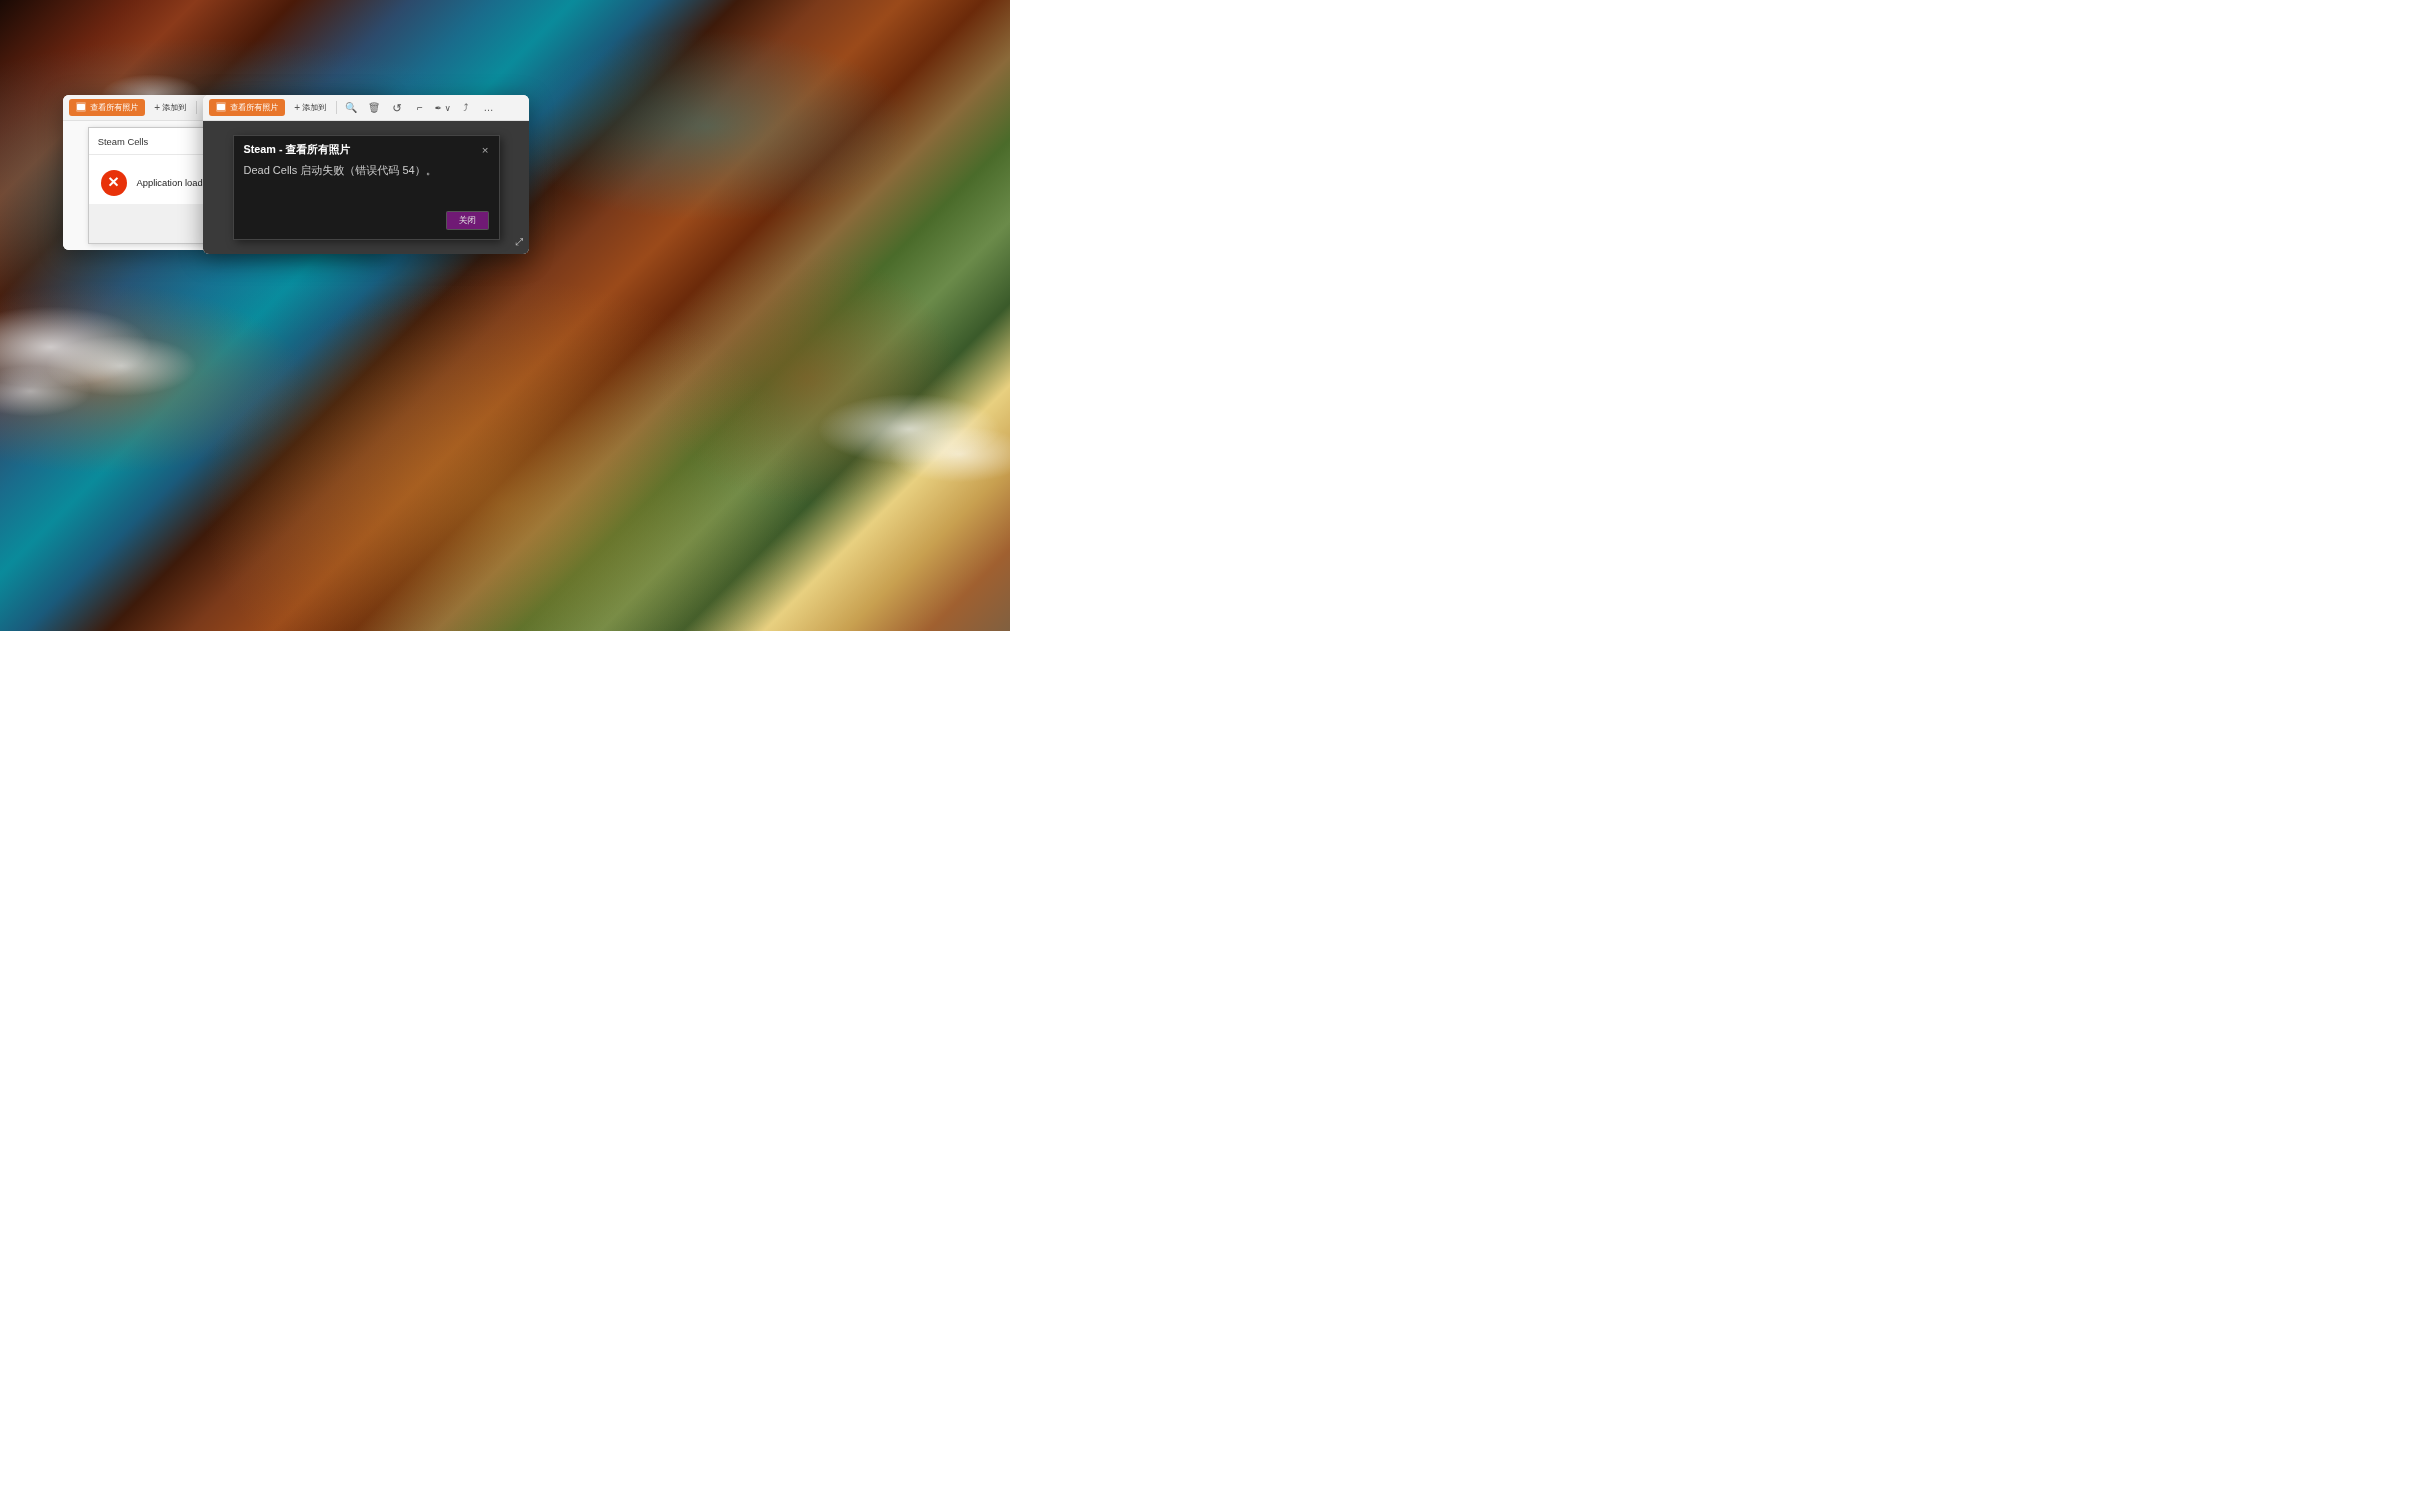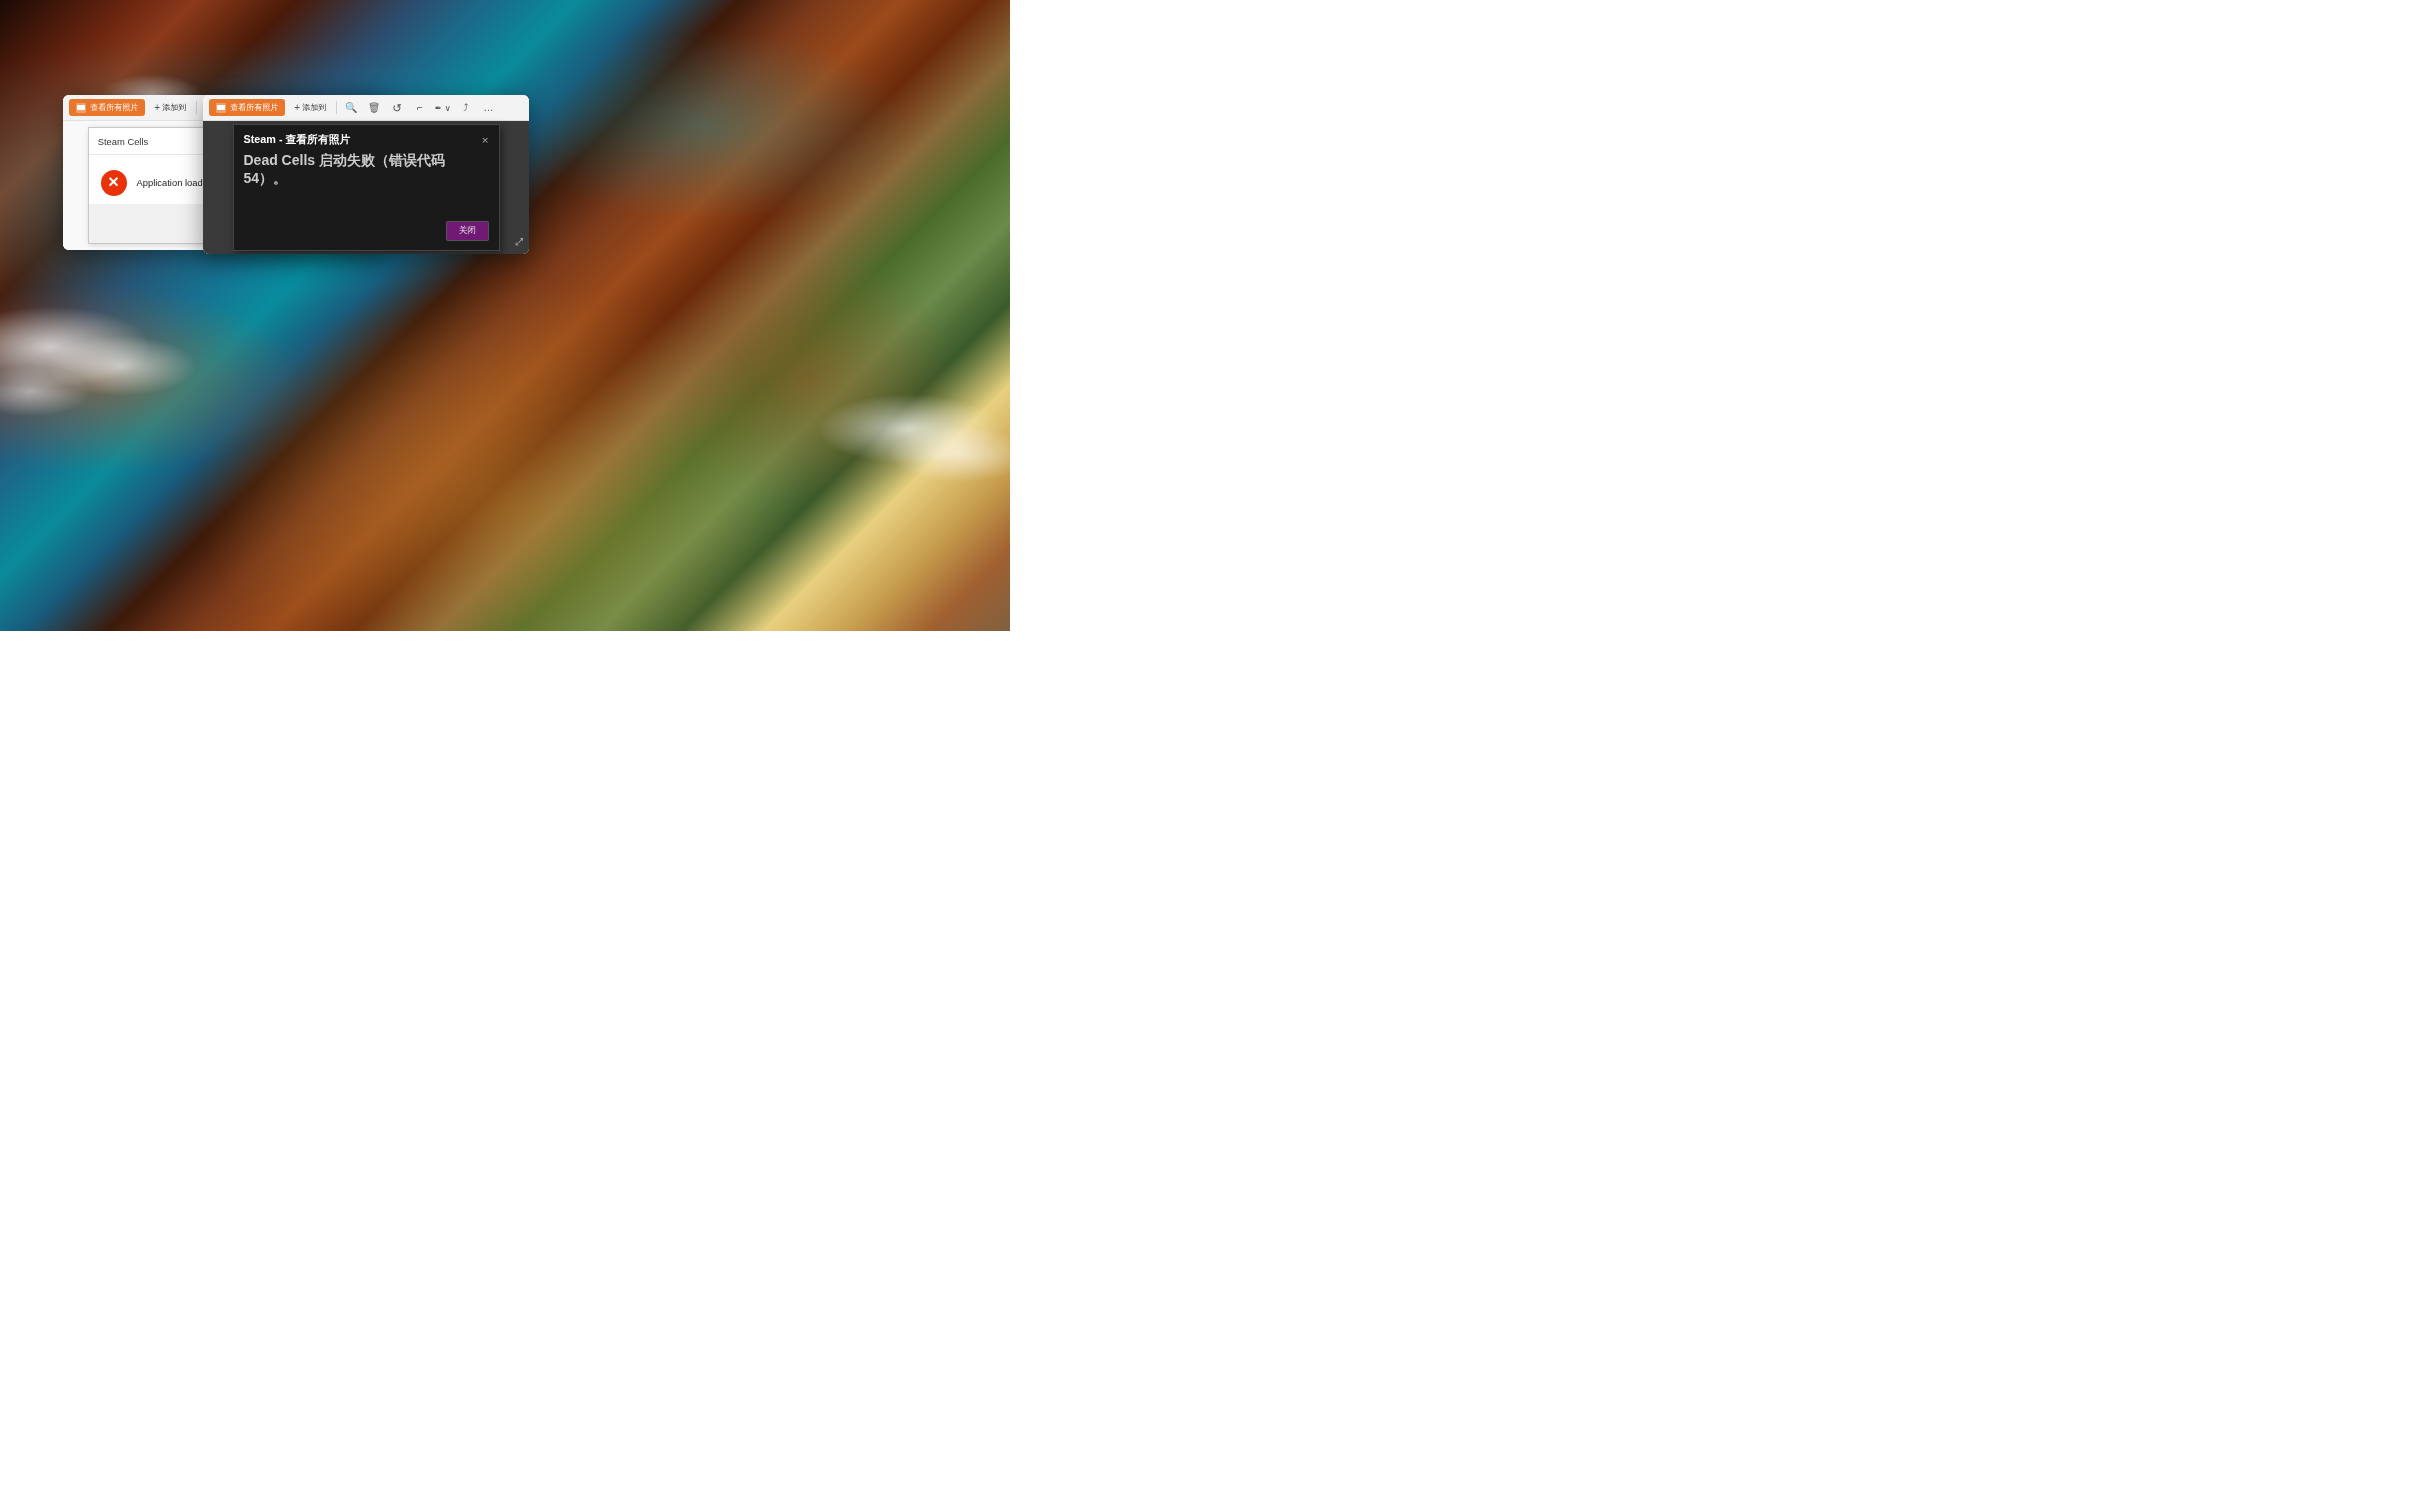--- a/index.html
+++ b/index.html
@@ -101,21 +101,20 @@
       height: 26px;
       background: #f3f3f3;
       border-bottom: 0.7px solid #e0e0e0;
       padding: 0 5.8px;
       gap: 2.9px;
       flex-shrink: 0;
     }
 
     .toolbar-tab {
       display: flex;
-      align-items: center;
       gap: 4.3px;
       padding: 2.9px 7.2px;
       border-radius: 2.9px;
       font-size: 8px;
       color: #333;
       white-space: nowrap;
     }
 
     .toolbar-tab.active {
       background: #e8762b;
@@ -307,24 +306,23 @@
       cursor: pointer;
       border: none;
       background: transparent;
     }
 
     .steam-launch-body {
       padding: 0 10px 10px 10px;
     }
 
     .steam-launch-message {
-      font-size: 14px;
+      font-size: 11px;
       color: #cccccc;
       margin-bottom: 17px;
-      font-weight: bold;
     }
 
     .steam-launch-footer {
       display: flex;
       justify-content: flex-end;
       padding: 5.8px 10px 8.7px 10px;
     }
 
     .close-button-cn {
       padding: 2.9px 11.5px;

